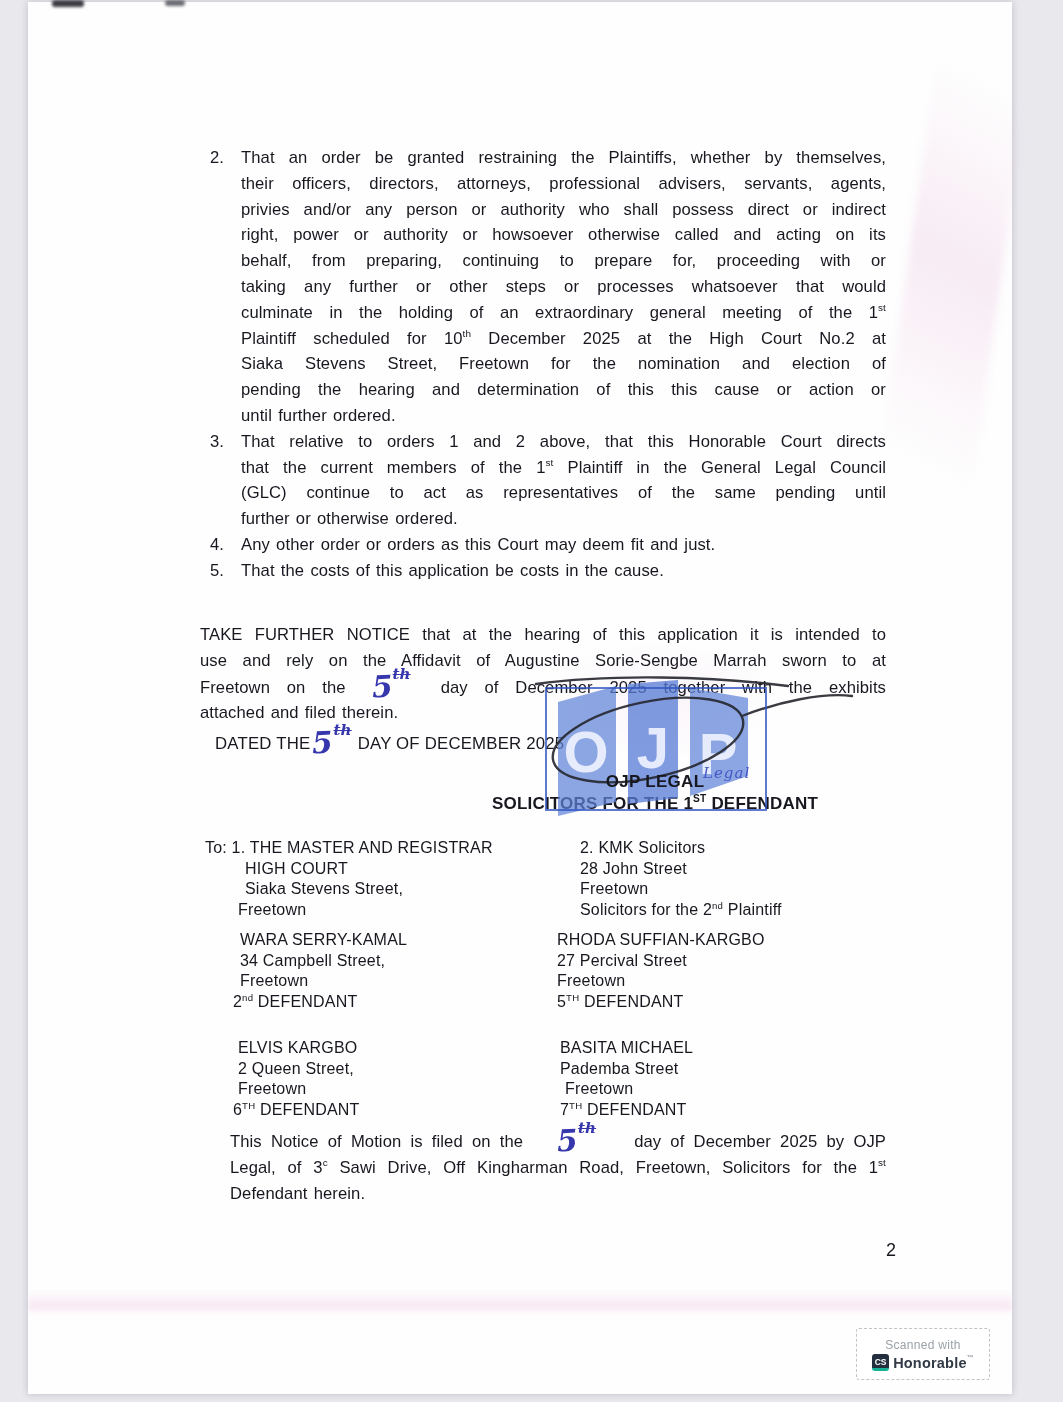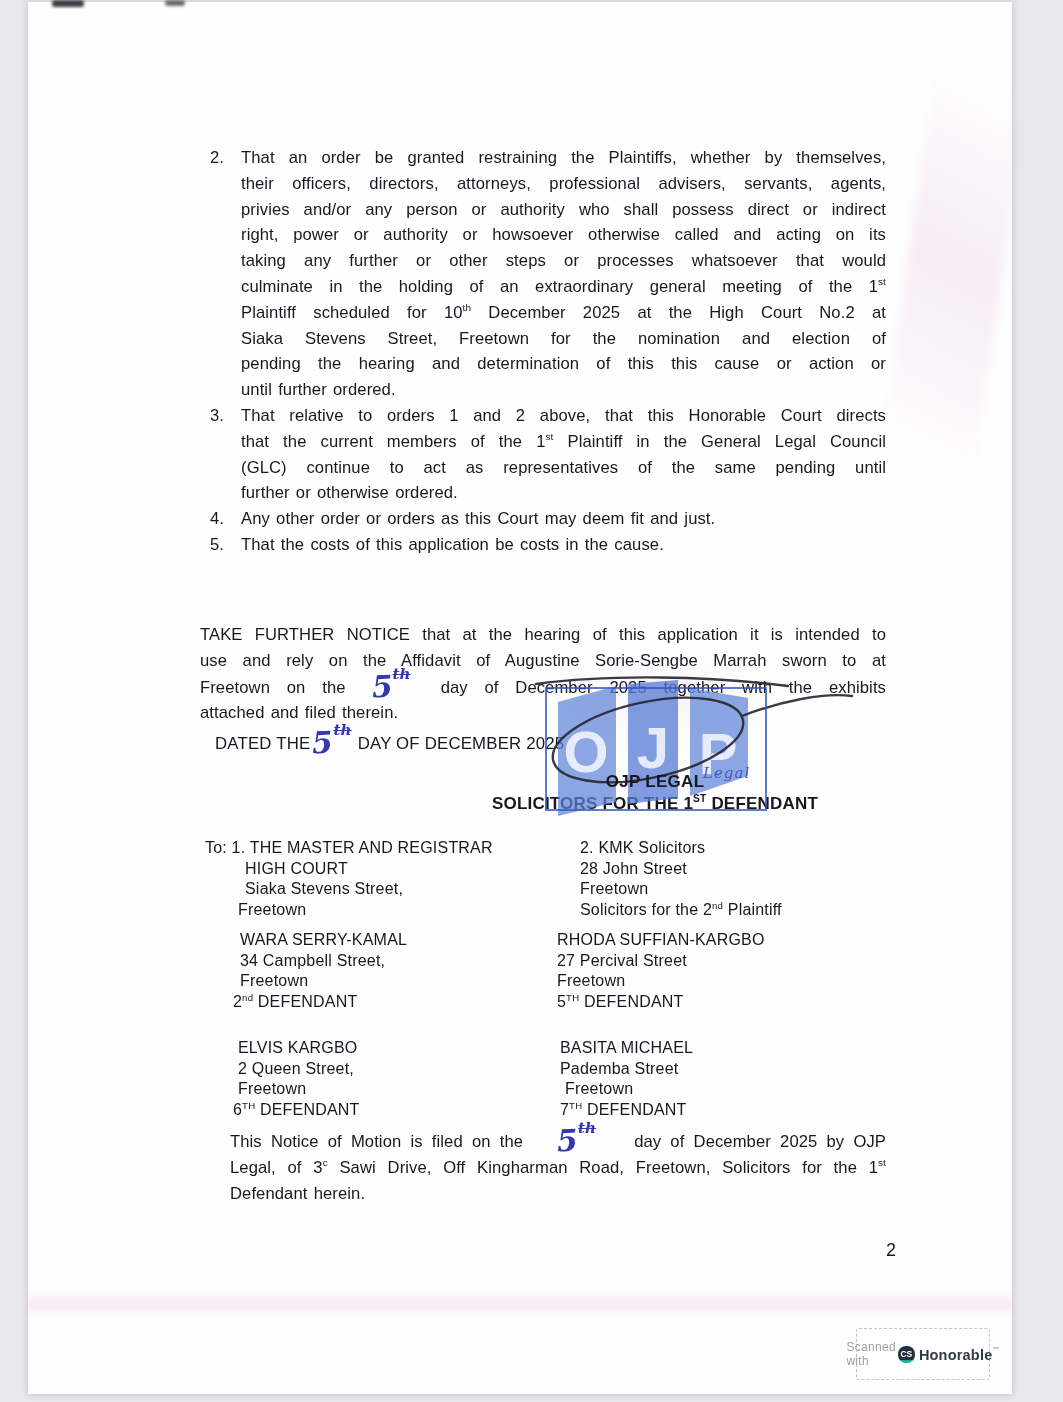--- a/index.html
+++ b/index.html
@@ -89,26 +89,26 @@
   .filing{position:absolute;left:230px;top:1128px;width:656px;}
   .filing .hw{margin-left:34px;}
   .filing .hw-sup{margin-right:38px;}
 
   .page-num{position:absolute;left:886px;top:1240px;font-size:18px;}
 
   
   .cs-badge{
     position:absolute;left:856px;top:1328px;width:132px;height:50px;
     background:#fff;border:1px dashed #c3c3c6;border-radius:3px;
-    display:flex;flex-direction:row;align-items:center;justify-content:center;gap:2px;
+    display:flex;flex-direction:column;align-items:center;justify-content:center;gap:2px;
   }
   .cs-top{font-size:12px;color:#9aa0a6;letter-spacing:.3px;}
   .cs-row{display:flex;align-items:center;gap:4px;}
   .cs-icon{
-    width:17px;height:17px;border-radius:8px;
+    width:17px;height:17px;border-radius:3px;
     background:linear-gradient(to top,#17b198 0%,#17b198 20%,#232f3e 20%);
     color:#fff;font-size:8.5px;font-weight:700;
     display:flex;align-items:center;justify-content:center;
   }
   .cs-brand{font-size:14.5px;font-weight:700;color:#323a46;letter-spacing:.2px;}
   .cs-tm{font-size:7px;color:#9aa0a6;vertical-align:8px;}
 </style>
 </head>
 <body>
 
@@ -121,20 +121,21 @@
   <div class="pink-blotch"></div>
 
   <div class="motion-list">
     <div class="li">
       <div class="li-num">2.</div>
       <div class="li-body">
         <div class="jline">That an order be granted restraining the Plaintiffs, whether by themselves,</div>
         <div class="jline">their officers, directors, attorneys, professional advisers, servants, agents,</div>
         <div class="jline">privies and/or any person or authority who shall possess direct or indirect</div>
         <div class="jline">right, power or authority or howsoever otherwise called and acting on its</div>
+        <div class="jline">behalf, from preparing, continuing to prepare for, proceeding with or</div>
         <div class="jline">taking any further or other steps or processes whatsoever that would</div>
         <div class="jline">culminate in the holding of an extraordinary general meeting of the 1<sup>st</sup></div>
         <div class="jline">Plaintiff scheduled for 10<sup>th</sup> December 2025 at the High Court No.2 at</div>
         <div class="jline">Siaka Stevens Street, Freetown for the nomination and election of</div>
         <div class="jline">pending the hearing and determination of this this cause or action or</div>
         <div class="jline last">until further ordered.</div>
       </div>
     </div>
     <div class="li">
       <div class="li-num">3.</div>

